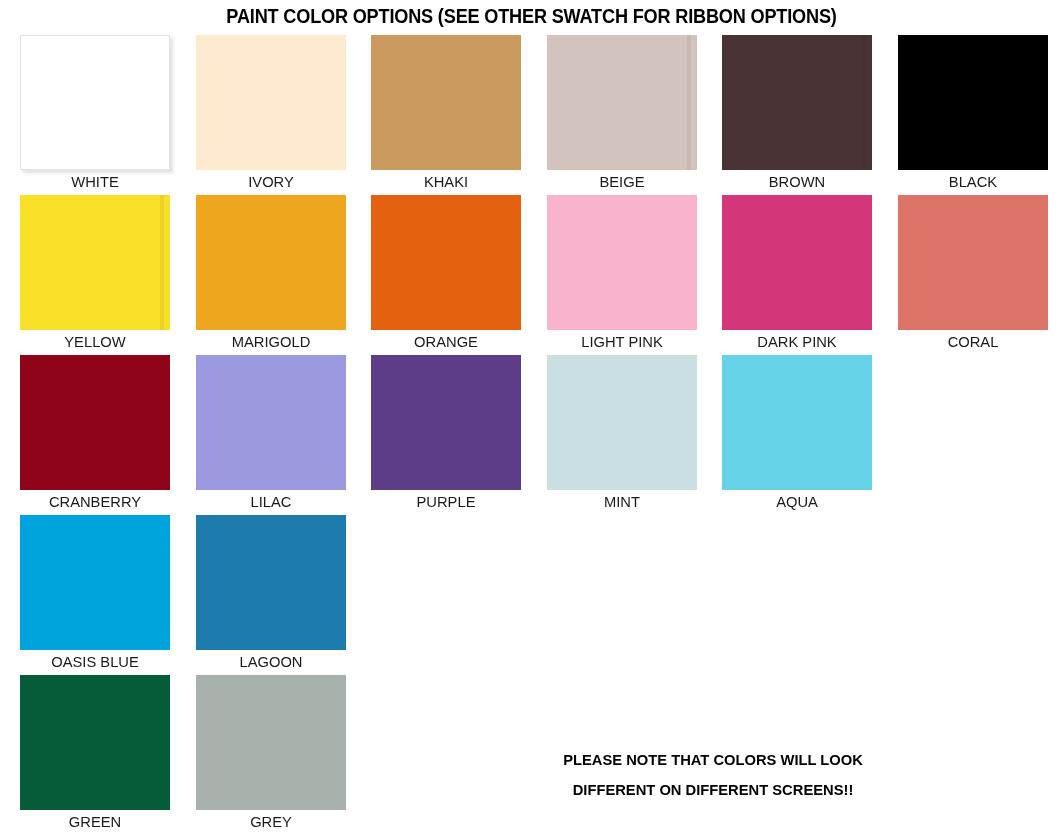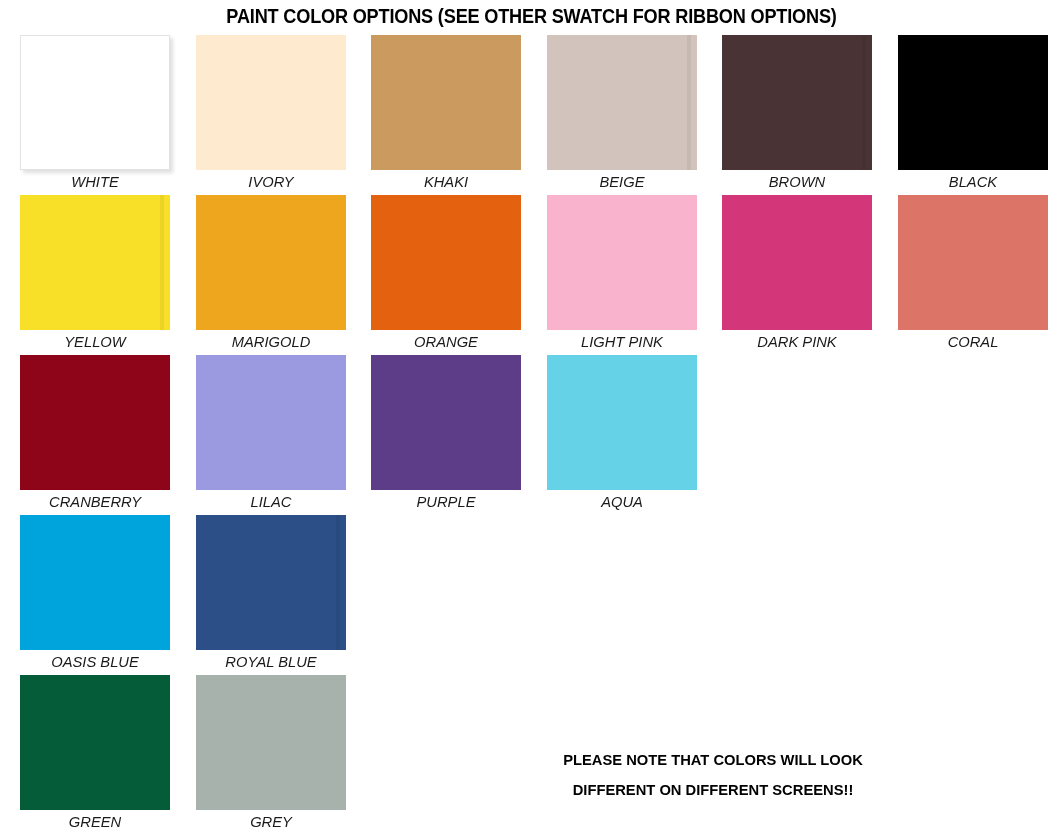--- a/index.html
+++ b/index.html
@@ -36,21 +36,20 @@
     position: absolute;
     top: 35px;
     left: 0;
     width: 1063px;
   }
 
   .swatch-row {
     display: flex;
     height: 160px;
     position: relative;
-    font-style: italic;
   }
 
   .swatch-cell {
     width: 175.5px;
     height: 160px;
     position: relative;
     box-sizing: border-box;
   }
 
   .swatch-chip {
@@ -175,32 +174,36 @@
       </div>
       <div class="swatch-cell">
         <div class="swatch-chip" style="background: rgb(155, 154, 224);"></div>
         <div class="swatch-label">LILAC</div>
       </div>
       <div class="swatch-cell">
         <div class="swatch-chip" style="background: rgb(93, 61, 135);"></div>
         <div class="swatch-label">PURPLE</div>
       </div>
       <div class="swatch-cell">
+        <div class="swatch-chip" style="background: rgb(202, 223, 223);"></div>
+        <div class="swatch-label">MINT</div>
+      </div>
+      <div class="swatch-cell">
         <div class="swatch-chip" style="background: rgb(102, 210, 232);"></div>
         <div class="swatch-label">AQUA</div>
       </div>
     </div>
     <div class="swatch-row">
       <div class="swatch-cell">
         <div class="swatch-chip" style="background: rgb(0, 164, 221);"></div>
         <div class="swatch-label">OASIS BLUE</div>
       </div>
       <div class="swatch-cell">
-        <div class="swatch-chip seamed" style="background: rgb(43, 79, 134);"></div>
-        <div class="swatch-label">ROYAL BLUE</div>
+        <div class="swatch-chip" style="background: rgb(29, 124, 171);"></div>
+        <div class="swatch-label">LAGOON</div>
       </div>
     </div>
     <div class="swatch-row">
       <div class="swatch-cell">
         <div class="swatch-chip" style="background: rgb(4, 92, 56);"></div>
         <div class="swatch-label">GREEN</div>
       </div>
       <div class="swatch-cell">
         <div class="swatch-chip" style="background: rgb(166, 178, 171);"></div>
         <div class="swatch-label">GREY</div>

